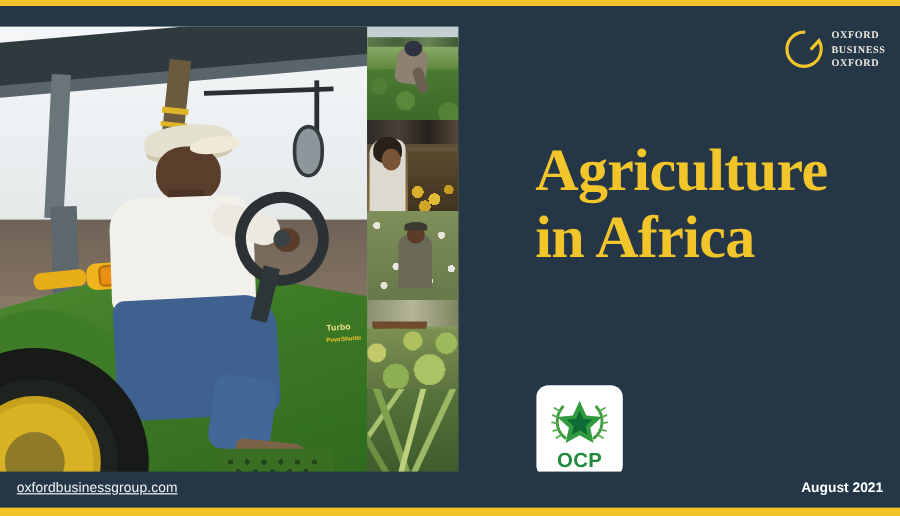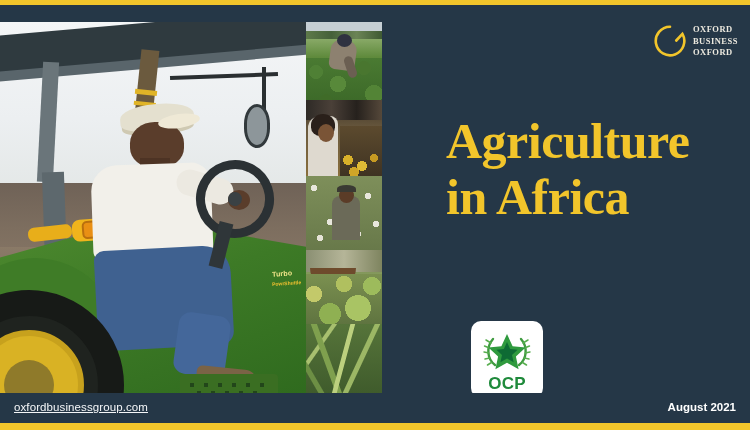--- a/index.html
+++ b/index.html
@@ -379,21 +379,20 @@
     color:#f2c52b; font-size:11.5px; font-weight:600; z-index:30;
   }
 
   .ocp{
     position:absolute; left:447px; top:321px;
     width:72px; height:77px;
     background:#ffffff; border-radius:10px; z-index:30;
     display:flex; flex-direction:column;
     align-items:center; justify-content:center; gap:1px;
     padding-top:2px;
-    margin-left:24px;
   }
   .ocp-mark{ width:50px; height:44px; display:block; }
   .ocp-word{
     color:#1f8a3b; font-size:17px; font-weight:bold;
     letter-spacing:.3px; line-height:1;
   }
 
   
   .footer{
     position:absolute; left:0; bottom:7px; width:750px; height:30px;

